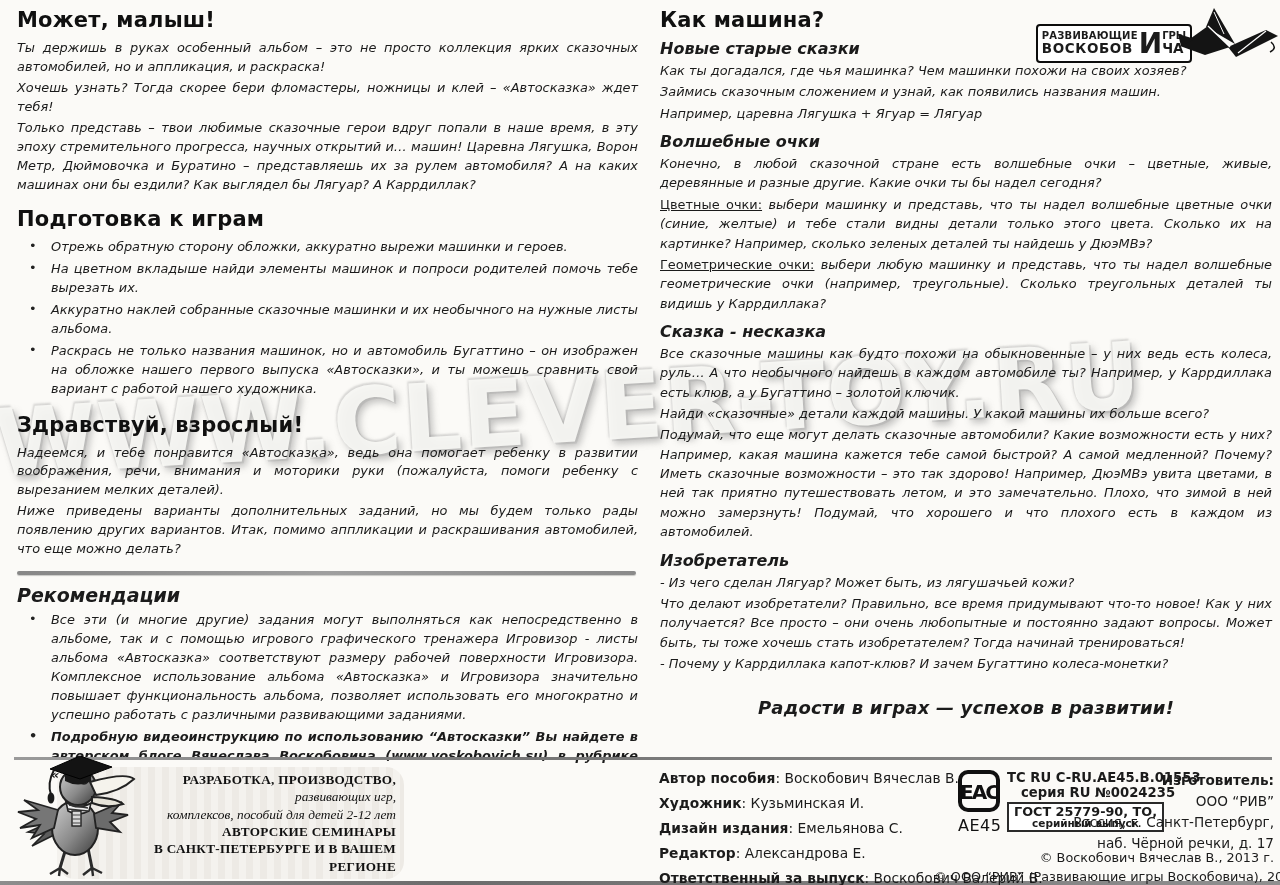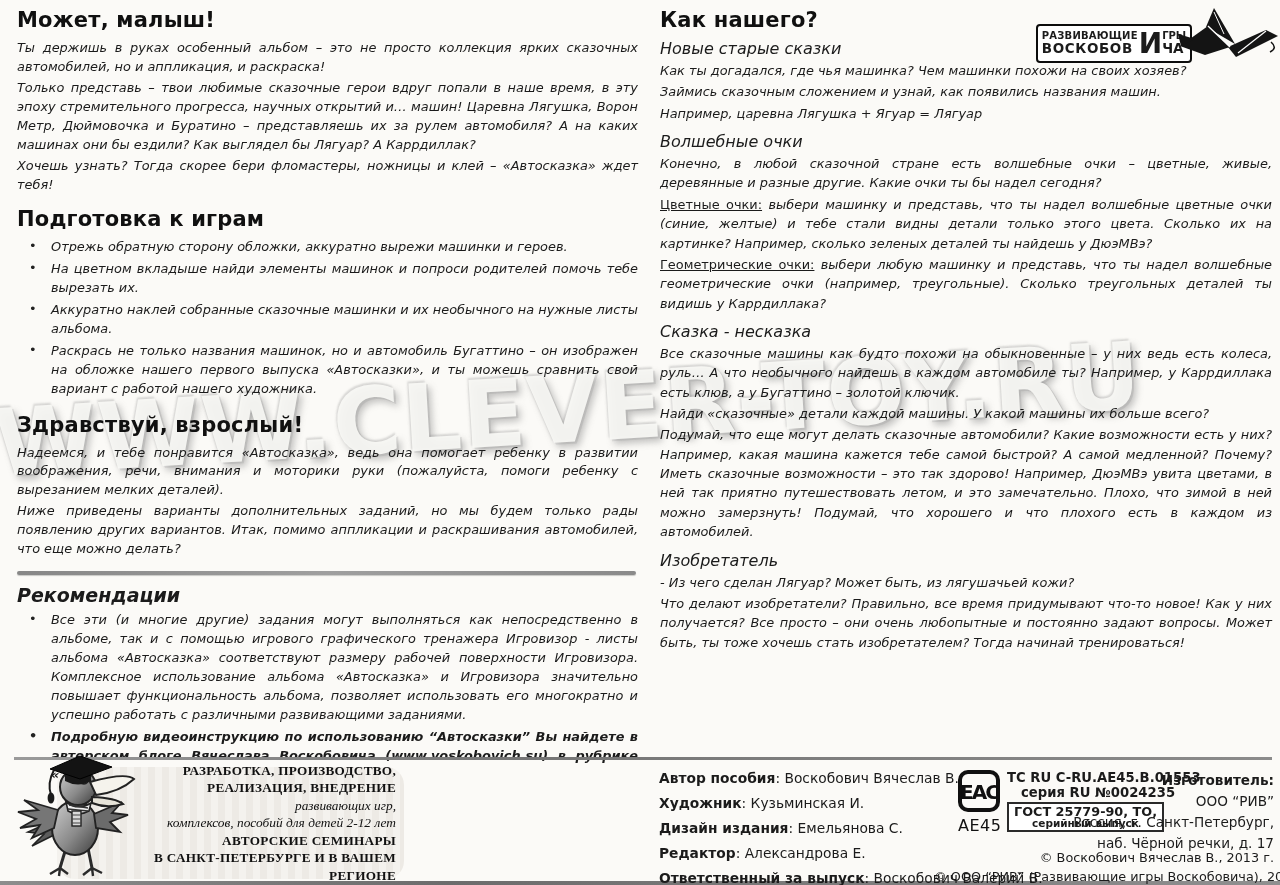--- a/index.html
+++ b/index.html
@@ -22,21 +22,21 @@
     text-shadow:4px 5px 7px rgba(115,115,115,0.42),-1px -2px 2px rgba(140,140,140,0.30),2px 2px 0 rgba(170,170,170,0.25);
   }
   
   .col{position:absolute;top:6px;z-index:2;}
   .col-left{left:17px;width:621px;}
   .col-right{left:660px;width:612px;}
   h1.head{font-size:21px;font-weight:bold;margin:2px 0 7px;color:#101010;letter-spacing:0.2px;}
   .bodytxt{font-style:italic;font-size:12.9px;line-height:1.47;text-align:justify;margin:0 0 2px;}
   .col-right .bodytxt{font-size:12.9px;line-height:1.5;}
   .noj{text-align:left;}
-  .sub{font-size:16px;font-weight:normal;font-style:italic;margin:9px 0 3px;}
+  .sub{font-size:16px;font-weight:bold;font-style:italic;margin:9px 0 3px;}
   .bullets{list-style:none;margin:2px 0 0;padding:0;}
   .bullets li{position:relative;padding-left:34px;font-style:italic;font-size:12.9px;line-height:1.47;text-align:justify;margin-bottom:3px;}
   .bullets li::before{content:"\2022";position:absolute;left:12px;top:-1px;font-style:normal;color:#222;}
   .divider{height:4px;margin:12px 2px 9px 0;border-radius:2px;
     background:linear-gradient(90deg,#878787,#9f9f9f 50%,#8a8a8a);
     box-shadow:0 1px 1px rgba(0,0,0,0.2);}
   .rec-head{font-size:19px;font-weight:bold;font-style:italic;margin:0 0 5px;}
   .rec-bold{font-style:normal;font-weight:bold;font-size:13.3px;}
   .lead-u{font-style:normal;text-decoration:underline;}
   .slogan{font-weight:bold;font-style:italic;font-size:18px;text-align:center;margin-top:24px;letter-spacing:0.2px;}
@@ -87,22 +87,22 @@
 </head>
 <body>
 
 <div class="page">
 
   <div class="watermark">WWW.CLEVER-TOY.RU</div>
 
   <div class="col col-left">
     <h1 class="head">Может, малыш!</h1>
     <p class="bodytxt">Ты держишь в руках особенный альбом – это не просто коллекция ярких сказочных автомобилей, но и аппликация, и раскраска!</p>
+    <p class="bodytxt">Хочешь узнать? Тогда скорее бери фломастеры, ножницы и клей – «Автосказка» ждет тебя!</p>
     <p class="bodytxt">Только представь – твои любимые сказочные герои вдруг попали в наше время, в эту эпоху стремительного прогресса, научных открытий и…  машин!  Царевна Лягушка, Ворон Метр, Дюймовочка и Буратино – представляешь их за рулем автомобиля? А на каких машинах они бы ездили? Как выглядел бы Лягуар? А Каррдиллак?</p>
-    <p class="bodytxt">Хочешь узнать? Тогда скорее бери фломастеры, ножницы и клей – «Автосказка» ждет тебя!</p>
 
     <h1 class="head" style="margin-top:12px;">Подготовка к играм</h1>
     <ul class="bullets">
       <li>Отрежь обратную сторону обложки, аккуратно вырежи машинки и героев.</li>
       <li>На цветном вкладыше найди элементы машинок и попроси родителей помочь тебе вырезать их.</li>
       <li>Аккуратно наклей собранные сказочные машинки и их необычного на нужные листы альбома.</li>
       <li>Раскрась не только названия машинок, но и автомобиль Бугаттино – он изображен на обложке нашего первого выпуска «Автосказки», и ты можешь сравнить свой вариант с работой нашего художника.</li>
     </ul>
 
     <h1 class="head" style="margin-top:14px;">Здравствуй,  взрослый!</h1>
@@ -112,41 +112,43 @@
     <div class="divider"></div>
 
     <h2 class="rec-head">Рекомендации</h2>
     <ul class="bullets">
       <li>Все эти (и многие другие) задания могут выполняться как непосредственно  в альбоме, так и с помощью игрового графического тренажера Игровизор - листы альбома «Автосказка» соответствуют размеру рабочей поверхности Игровизора. Комплексное использование альбома «Автосказка» и Игровизора значительно повышает функциональность альбома, позволяет использовать его многократно и успешно работать с различными развивающими заданиями.</li>
       <li class="rec-bold">Подробную видеоинструкцию по использованию “Автосказки” Вы найдете в авторском блоге Вячеслава Воскобовича (www.voskobovich.su) в рубрике «видеоинструкции».</li>
     </ul>
   </div>
 
   <div class="col col-right">
-    <h1 class="head">Как нашего?</h1>
+    <h1 class="head">Как машина?</h1>
 
     <h3 class="sub" style="margin-top:2px;">Новые старые сказки</h3>
     <p class="bodytxt noj">Как ты догадался, где чья машинка? Чем машинки похожи на своих хозяев?</p>
     <p class="bodytxt noj">Займись сказочным сложением и узнай, как появились названия машин.</p>
     <p class="bodytxt noj">Например, царевна Лягушка + Ягуар = Лягуар</p>
 
     <h3 class="sub">Волшебные очки</h3>
     <p class="bodytxt">Конечно, в любой сказочной стране есть волшебные очки – цветные, живые, деревянные и разные другие. Какие очки ты бы надел сегодня?</p>
     <p class="bodytxt"><span class="lead-u">Цветные очки:</span><span> выбери машинку и представь, что ты надел волшебные цветные очки (синие, желтые) и тебе стали видны детали только этого цвета. Сколько их на картинке? Например, сколько зеленых деталей ты найдешь у ДюэМВэ?</span></p>
     <p class="bodytxt"><span class="lead-u">Геометрические очки:</span><span>  выбери любую машинку и представь, что ты надел волшебные геометрические очки (например, треугольные). Сколько треугольных деталей ты видишь у Каррдиллака?</span></p>
 
     <h3 class="sub">Сказка - несказка</h3>
     <p class="bodytxt">Все сказочные машины как будто похожи на обыкновенные – у них ведь есть колеса, руль… А что необычного найдешь в каждом автомобиле ты? Например, у Каррдиллака есть клюв, а у Бугаттино – золотой ключик.</p>
     <p class="bodytxt noj">Найди «сказочные» детали каждой машины. У какой машины их больше всего?</p>
     <p class="bodytxt">Подумай, что еще могут делать сказочные автомобили? Какие возможности есть у них? Например, какая машина кажется тебе самой быстрой? А самой медленной? Почему? Иметь сказочные возможности – это так здорово! Например, ДюэМВэ увита цветами, в ней так приятно путешествовать летом, и это замечательно. Плохо, что зимой в ней можно замерзнуть! Подумай, что хорошего и что плохого есть в каждом из автомобилей.</p>
 
     <h3 class="sub">Изобретатель</h3>
     <p class="bodytxt noj">- Из чего сделан Лягуар? Может быть, из лягушачьей кожи?</p>
     <p class="bodytxt">Что делают изобретатели? Правильно, все время придумывают что-то новое! Как у них получается? Все просто – они очень любопытные и постоянно задают вопросы. Может быть, ты тоже хочешь стать изобретателем? Тогда начинай тренироваться!</p>
-
+    <p class="bodytxt noj">- Почему у Каррдиллака капот-клюв? И зачем Бугаттино колеса-монетки?</p>
+
+    <div class="slogan">Радости в играх — успехов в развитии!</div>
   </div>
 
   <div class="logo-wrap">
     <div class="logo-box">
       <span class="logo-col">
         <span class="logo-tl">РАЗВИВАЮЩИЕ</span>
         <span class="logo-bl">ВОСКОБОВ</span>
       </span>
       <span class="logo-big">И</span>
       <span class="logo-col right">
@@ -163,21 +165,20 @@
       <path d="M36 6 L46 28" stroke="#fff" stroke-width="1" fill="none"></path>
       <path d="M88 25 L60 47" stroke="#fff" stroke-width="1.2" fill="none"></path>
       <path d="M93 36 q7 6 -1 10" stroke="#141414" stroke-width="1.6" fill="none"></path>
     </svg>
   </div>
 
   <div class="footer-rule"></div>
 
   <div class="badge">
     <div class="b-caps">РАЗРАБОТКА, ПРОИЗВОДСТВО,</div>
-    <div class="b-caps">РЕАЛИЗАЦИЯ, ВНЕДРЕНИЕ</div>
     <div class="b-it">развивающих игр,</div>
     <div class="b-it">комплексов, пособий для детей 2-12 лет</div>
     <div class="b-caps">АВТОРСКИЕ СЕМИНАРЫ</div>
     <div class="b-caps">В САНКТ-ПЕТЕРБУРГЕ И В ВАШЕМ РЕГИОНЕ</div>
   </div>
 
   <svg class="crow" width="142" height="134" viewBox="0 0 142 134">
     <defs>
       <linearGradient id="gcrow" x1="0" y1="0" x2="1" y2="1">
         <stop offset="0" stop-color="#cfcfcf"></stop>

